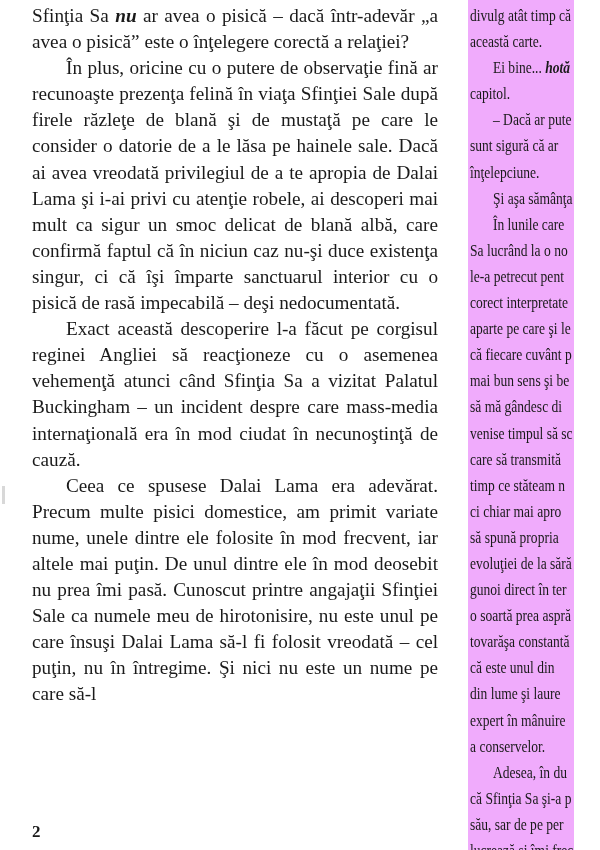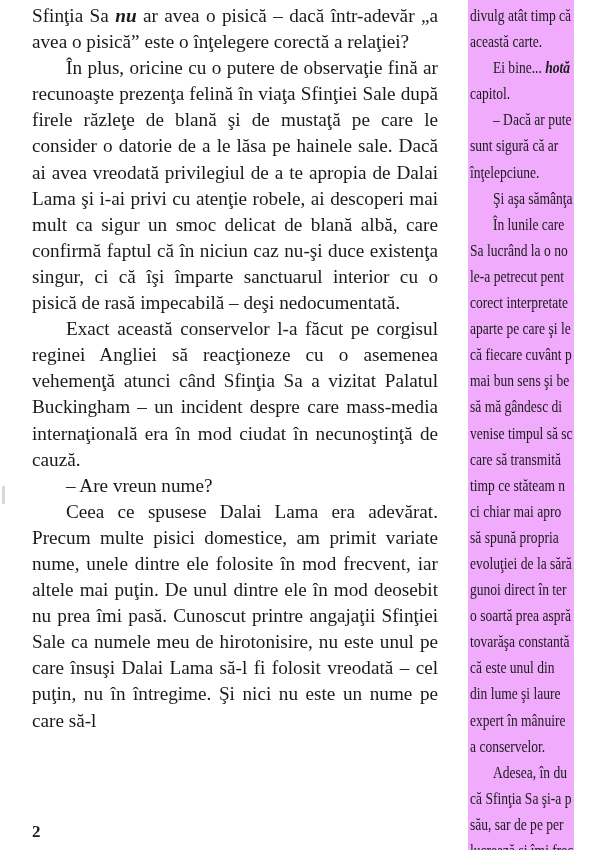--- a/index.html
+++ b/index.html
@@ -51,22 +51,21 @@
 </style>
 </head>
 <body>
 
 <div class="spread">
   <div class="page-left">
     <div class="edge-mark"></div>
     <div class="text-left">
       <p><span>Sfinţia Sa </span><em>nu</em><span> ar avea o pisică – dacă într-adevăr „a avea o pisică” este o înţelegere corectă a relaţiei?</span></p>
       <p class="indent">În plus, oricine cu o putere de observaţie fină ar recunoaşte prezenţa felină în viaţa Sfinţiei Sale după firele răzleţe de blană şi de mustaţă pe care le consider o datorie de a le lăsa pe hainele sale. Dacă ai avea vreodată privilegiul de a te apropia de Dalai Lama şi i-ai privi cu atenţie robele, ai descoperi mai mult ca sigur un smoc delicat de blană albă, care confirmă faptul că în niciun caz nu-şi duce existenţa singur, ci că îşi împarte sanctuarul interior cu o pisică de rasă impecabilă – deşi nedocumentată.</p>
-      <p class="indent">Exact această conservelor l-a făcut pe corgisul reginei Angliei să reacţioneze cu o asemenea vehemenţă atunci când Sfinţia Sa a vizitat Palatul Buckingham – un incident despre care mass-media internaţională era în mod ciudat în necunoştinţă de cauză.</p>
-      <p class="dialog">– Are vreun nume?</p>
+      <p class="indent">Exact această descoperire l-a făcut pe corgisul reginei Angliei să reacţioneze cu o asemenea vehemenţă atunci când Sfinţia Sa a vizitat Palatul Buckingham – un incident despre care mass-media internaţională era în mod ciudat în necunoştinţă de cauză.</p>
       <p class="indent">Ceea ce spusese Dalai Lama era adevărat. Precum multe pisici domestice, am primit variate nume, unele dintre ele folosite în mod frecvent, iar altele mai puţin. De unul dintre ele în mod deosebit nu prea îmi pasă. Cunoscut printre angajaţii Sfinţiei Sale ca numele meu de hirotonisire, nu este unul pe care însuşi Dalai Lama să-l fi folosit vreodată – cel puţin, nu în întregime. Şi nici nu este un nume pe care să-l</p>
     </div>
     <div class="page-number">2</div>
   </div>
 
   <div class="gutter"></div>
 
   <div class="page-right">
     <div class="text-right" id="right-lines">
         <div><span>divulg atât timp că</span></div>

